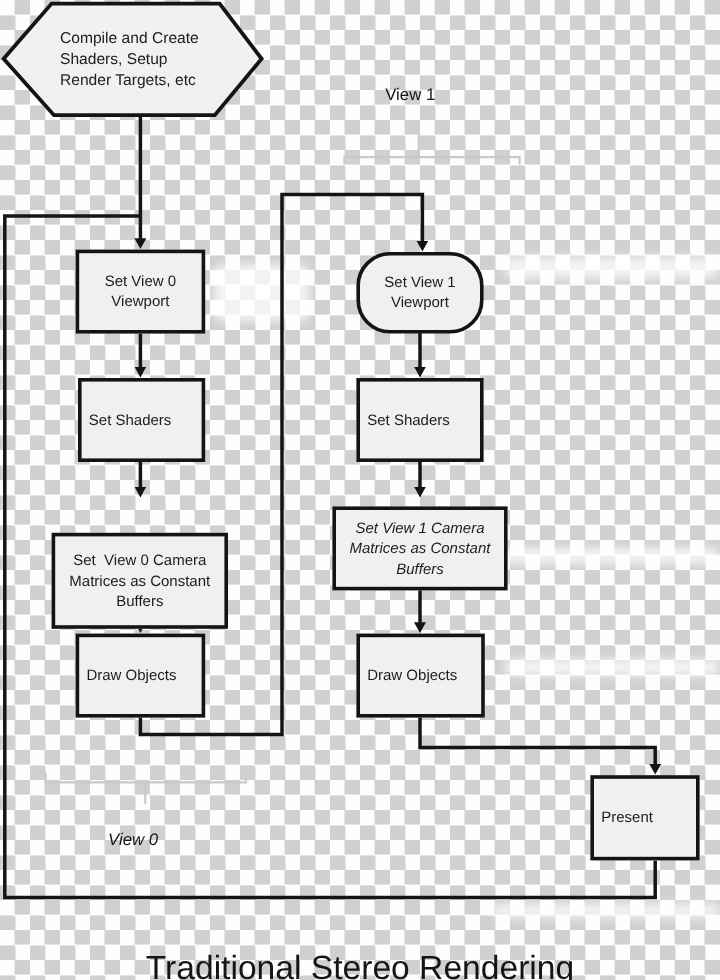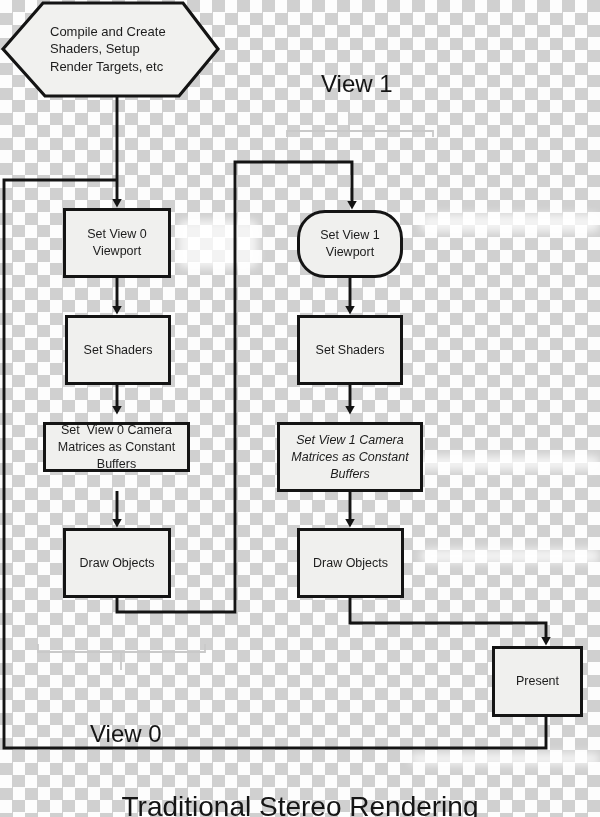--- a/index.html
+++ b/index.html
@@ -20,35 +20,35 @@
     position:absolute;z-index:1;
     background:rgba(255,255,255,.75);
     filter:blur(4px);
     border-radius:8px;
   }
   .node{
     position:absolute;z-index:3;
     background:#f0f0ee;
     border:3px solid #141414;
     box-sizing:border-box;
-    display:flex;align-items:center;justify-content:center;
+    display:flex;align-items:center;
     text-align:center;
     font-size:12.5px;line-height:17px;
     padding:2px 6px;
   }
   .node .lbl{white-space:pre-wrap;}
   .hex-text{
     position:absolute;z-index:3;
     left:50px;top:11px;width:122px;height:76px;
     display:flex;align-items:center;justify-content:center;
     font-size:13px;line-height:17.5px;
   }
   .view-label{
     position:absolute;z-index:3;
-    font-size:24px;color:#151515;
+    font-size:14px;color:#151515;
   }
   .diagram-title{
     position:absolute;z-index:3;
     left:0;top:791px;width:600px;
     text-align:center;
     font-size:28px;font-weight:500;color:#151515;
   }
 </style>
 </head>
 <body>
@@ -88,29 +88,29 @@
 
     <path d="M287,137 L287,131 L433,131 L433,137 M349,131 L349,112" fill="none" stroke="#c9c9c9" stroke-width="1.8"></path>
     <path d="M38,644 L38,652 L205,652 L205,644 M121,652 L121,670" fill="none" stroke="#c9c9c9" stroke-width="1.8"></path>
   </svg>
 
   <div class="hex-text">
     <span class="lbl">Compile and Create Shaders, Setup Render Targets, etc</span>
   </div>
 
   <div class="view-label" style="left:321px;top:70px;">View 1</div>
-  <div class="view-label" style="left:90px;top:720px;">View 0</div>
+  <div class="view-label" style="left:90px;top:691px;font-style:italic;">View 0</div>
 
   <div class="node" style="left:63px;top:208px;width:108px;height:70px;">
     <span class="lbl">Set View 0 Viewport</span>
   </div>
   <div class="node" style="left:65px;top:315px;width:106px;height:70px;">
     <span class="lbl">Set Shaders</span>
   </div>
-  <div class="node" style="left:43px;top:422px;width:147px;height:50px;">
+  <div class="node" style="left:43px;top:444px;width:147px;height:80px;">
     <span class="lbl">Set  View 0 Camera Matrices as Constant Buffers</span>
   </div>
   <div class="node" style="left:63px;top:528px;width:108px;height:70px;">
     <span class="lbl">Draw Objects</span>
   </div>
 
   <div class="node" style="left:297px;top:210px;width:106px;height:68px;border-radius:28px;">
     <span class="lbl">Set View 1 Viewport</span>
   </div>
   <div class="node" style="left:297px;top:315px;width:106px;height:70px;">

